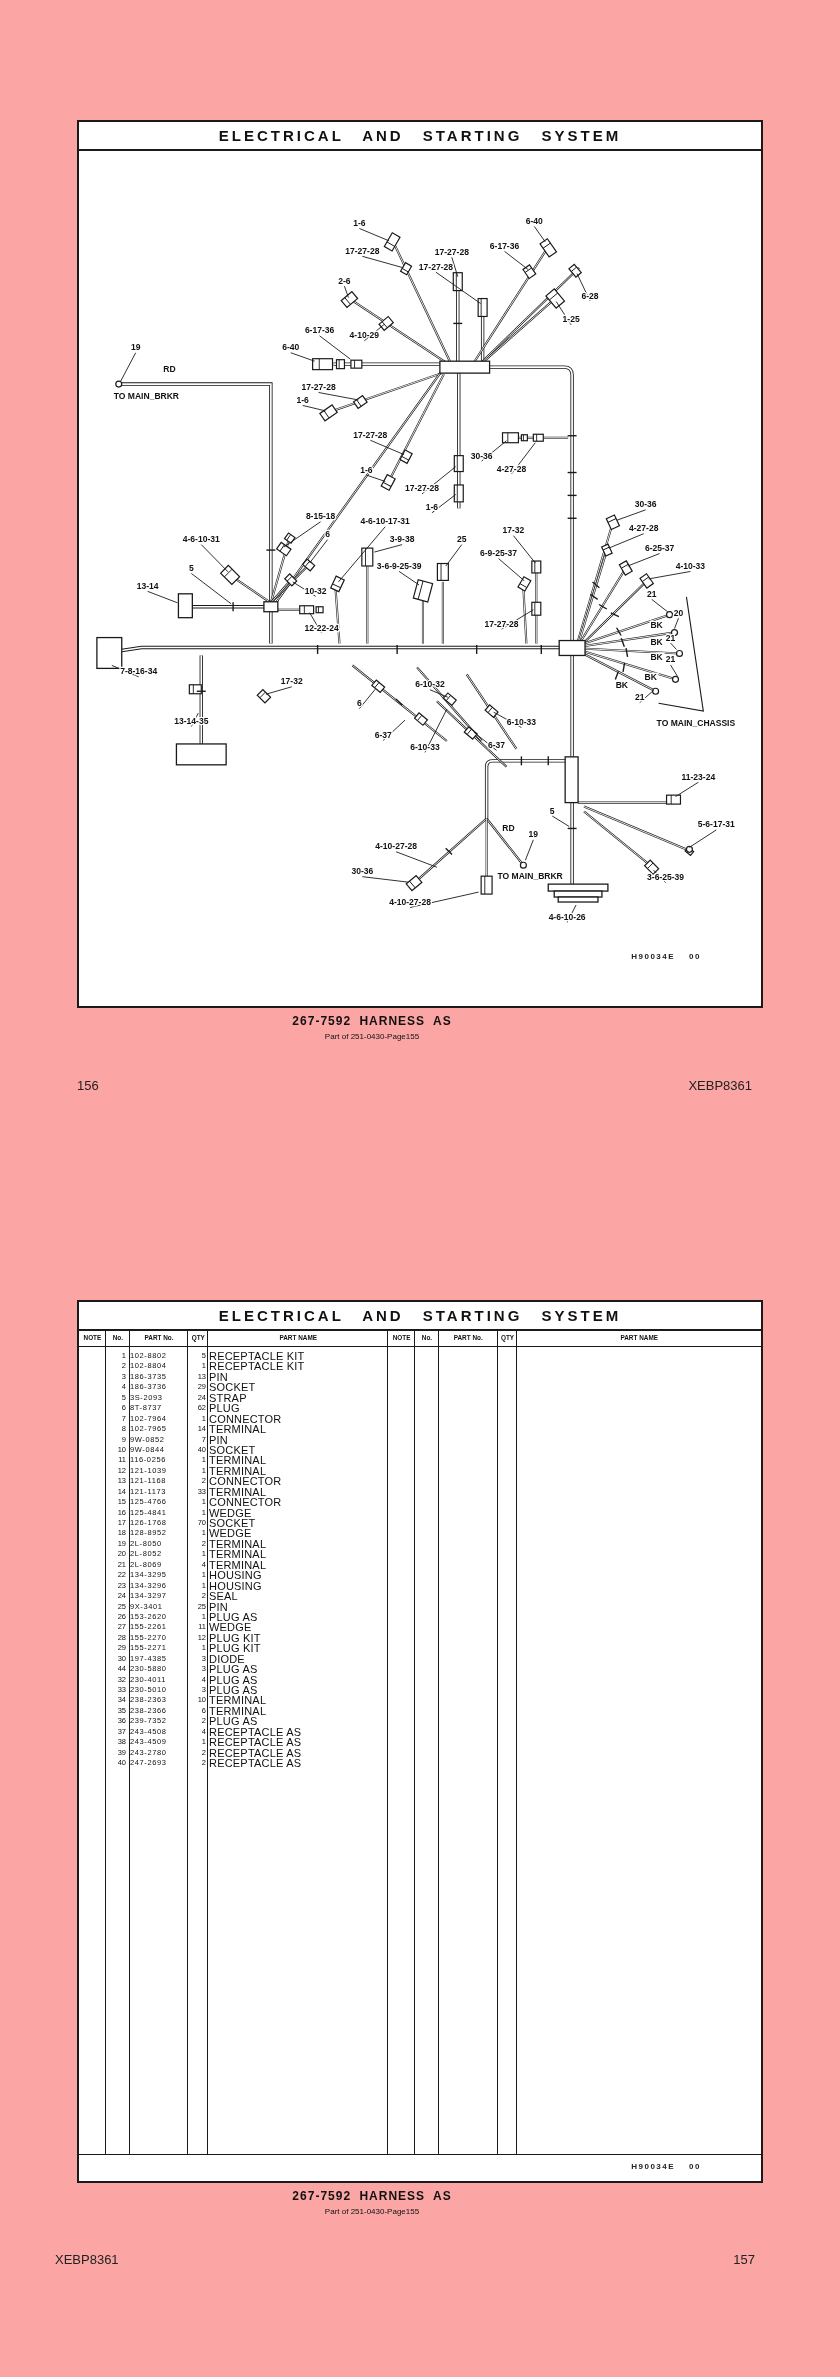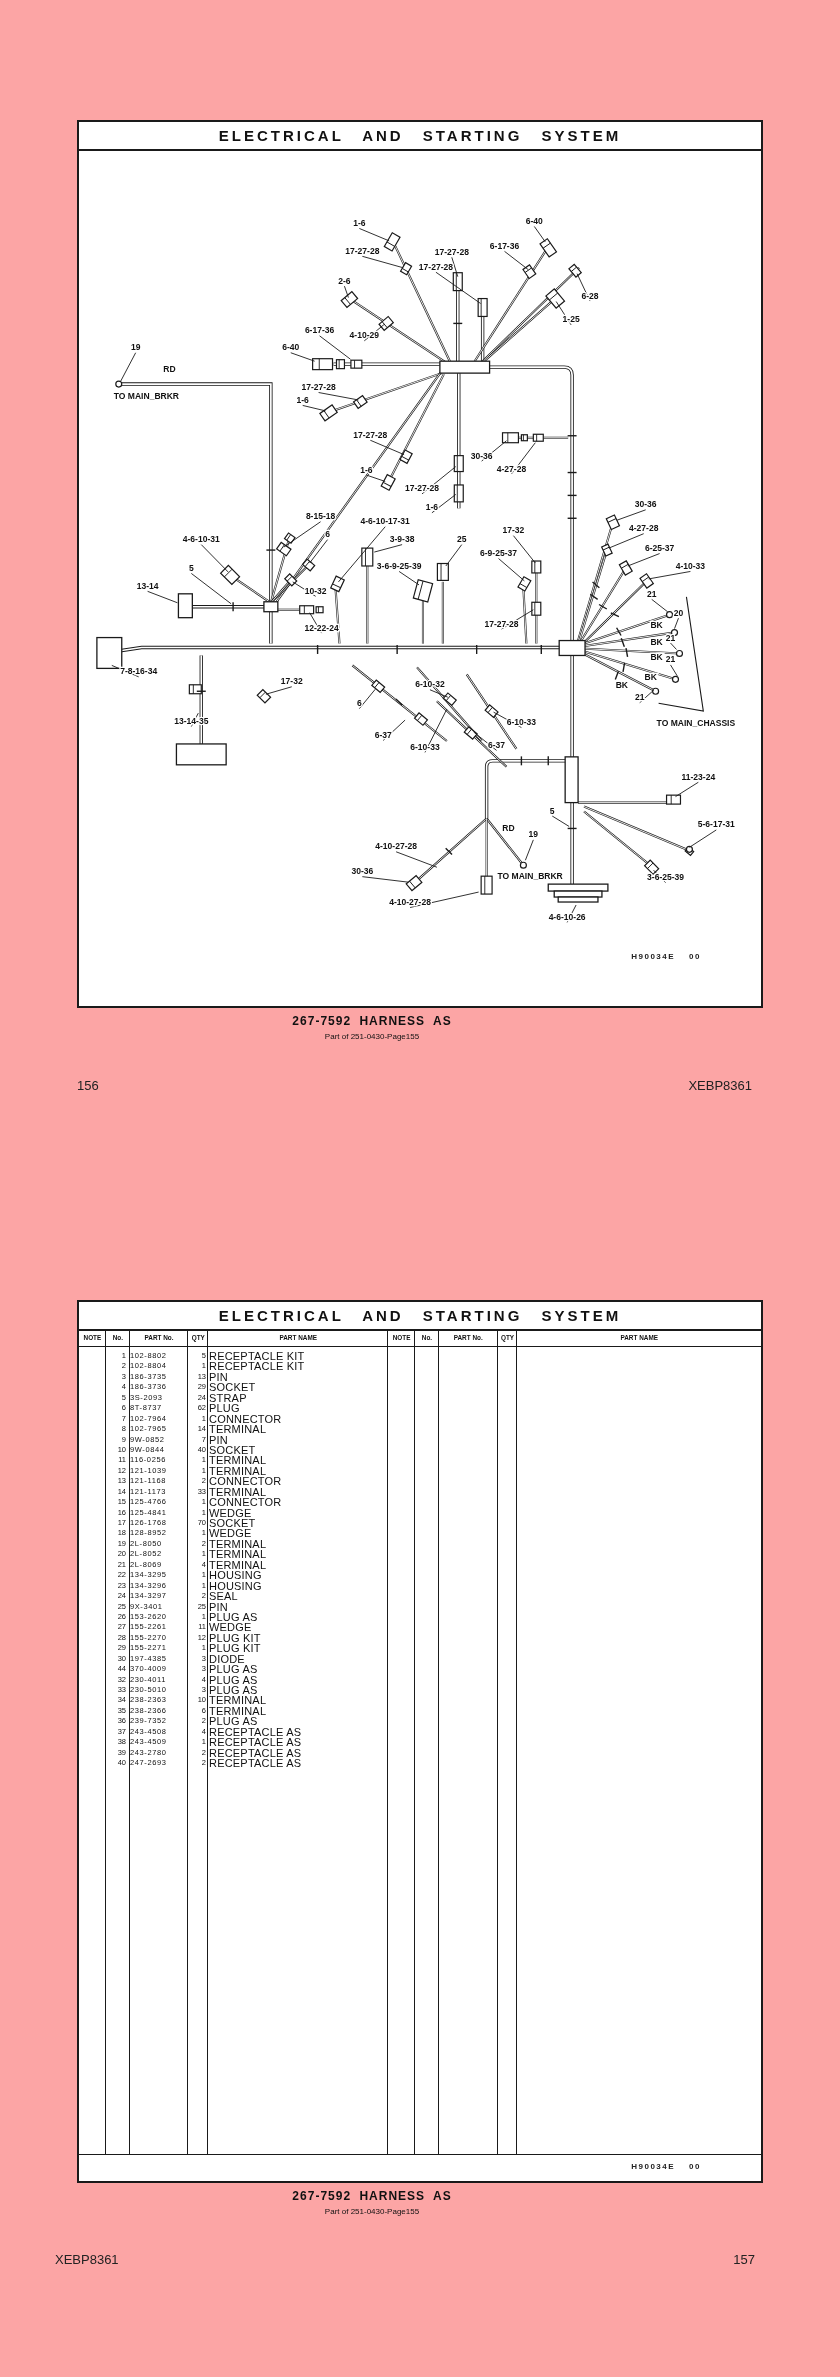--- a/index.html
+++ b/index.html
@@ -829,21 +829,21 @@
           <div class="prow">
             <span class="c-note"></span>
             <span class="c-no">30</span>
             <span class="c-part">197-4385</span>
             <span class="c-qty">3</span>
             <span class="c-name">DIODE</span>
           </div>
           <div class="prow">
             <span class="c-note"></span>
             <span class="c-no">44</span>
-            <span class="c-part">370-4009</span>
+            <span class="c-part">230-5880</span>
             <span class="c-qty">3</span>
             <span class="c-name">PLUG AS</span>
           </div>
           <div class="prow">
             <span class="c-note"></span>
             <span class="c-no">32</span>
             <span class="c-part">230-4011</span>
             <span class="c-qty">4</span>
             <span class="c-name">PLUG AS</span>
           </div>

